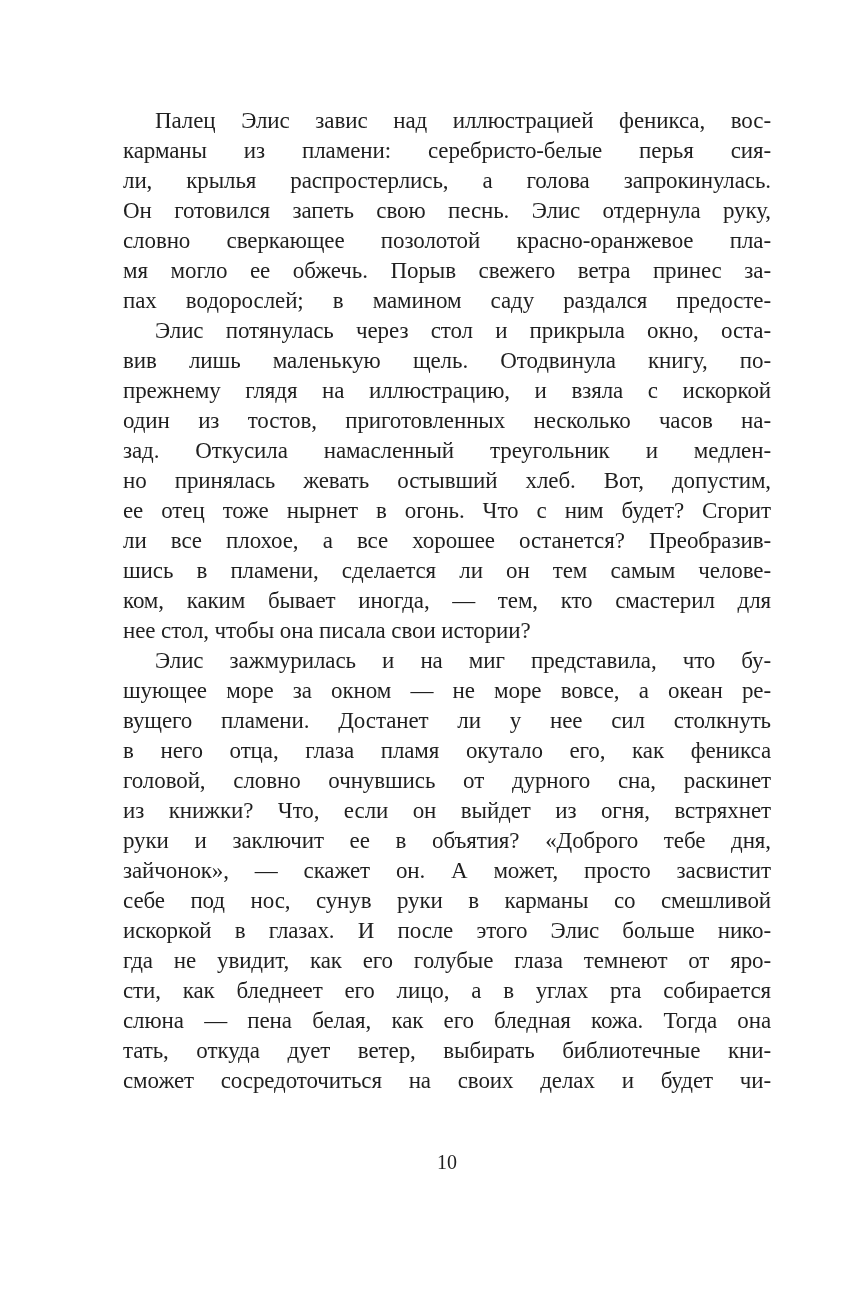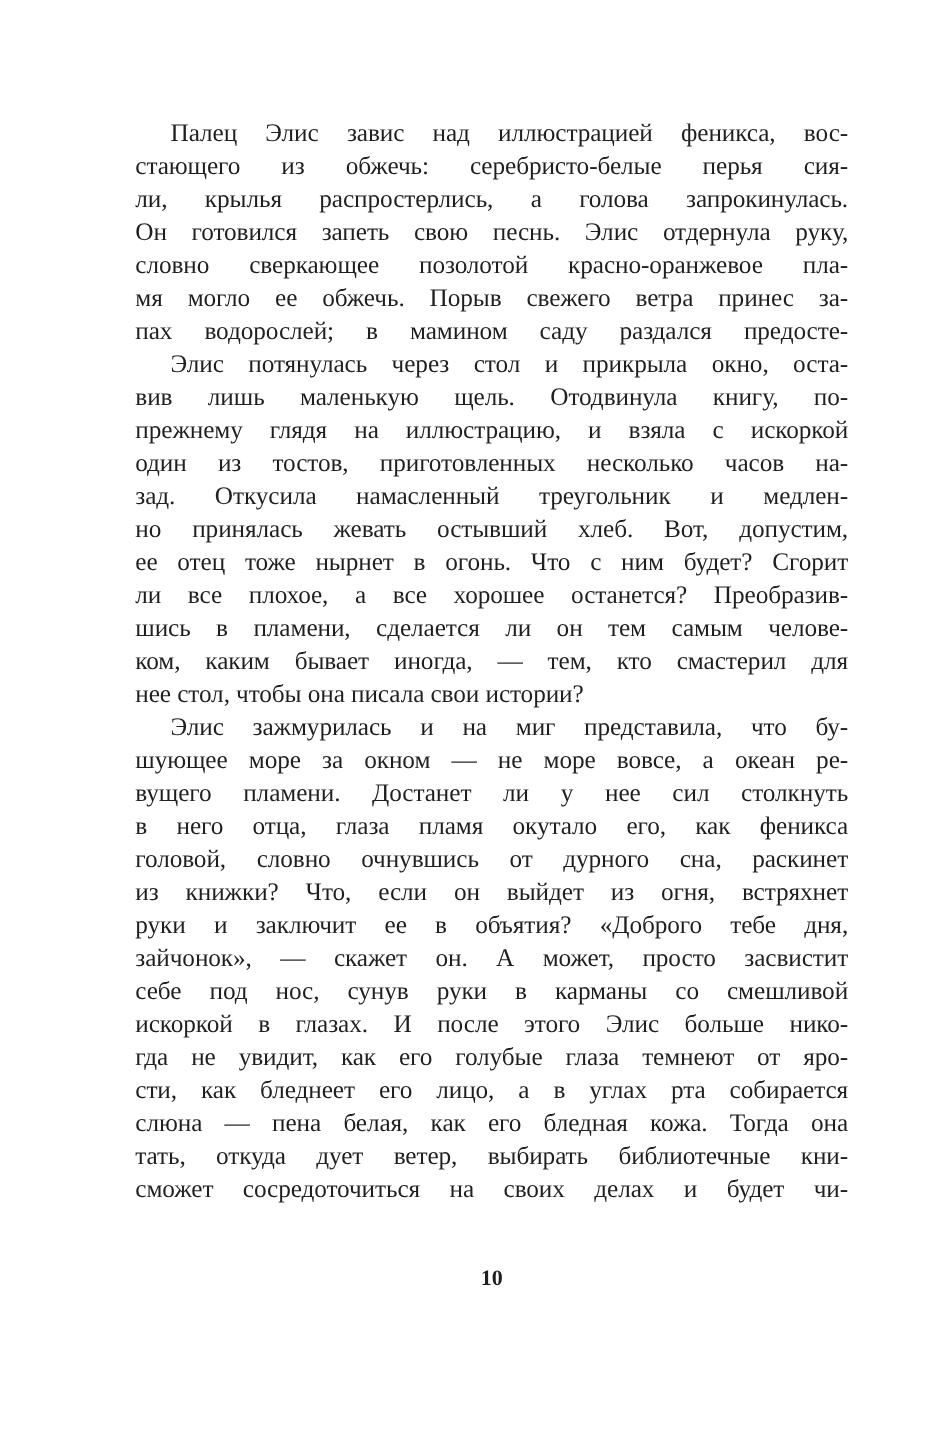--- a/index.html
+++ b/index.html
@@ -44,32 +44,31 @@
   }
   .folio {
     position: absolute;
     left: 123px;
     top: 1150px;
     width: 648px;
     text-align: center;
     color: #1f1f1f;
     font-size: 20px;
     line-height: 24px;
-    font-weight: bold;
   }
 </style>
 </head>
 <body>
 
 <div class="book-page">
   <div class="text-block">
 
     <div class="paragraph">
       <div class="line indent">Палец Элис завис над иллюстрацией феникса, вос-</div>
-      <div class="line">стающего из обжечь: серебристо-белые перья сия-</div>
+      <div class="line">карманы из пламени: серебристо-белые перья сия-</div>
       <div class="line">ли, крылья распростерлись, а голова запрокинулась.</div>
       <div class="line">Он готовился запеть свою песнь. Элис отдернула руку,</div>
       <div class="line">словно сверкающее позолотой красно-оранжевое пла-</div>
       <div class="line">мя могло ее обжечь. Порыв свежего ветра принес за-</div>
       <div class="line">пах водорослей; в мамином саду раздался предосте-</div>
     </div>
 
     <div class="paragraph">
       <div class="line indent">Элис потянулась через стол и прикрыла окно, оста-</div>
       <div class="line">вив лишь маленькую щель. Отодвинула книгу, по-</div>

